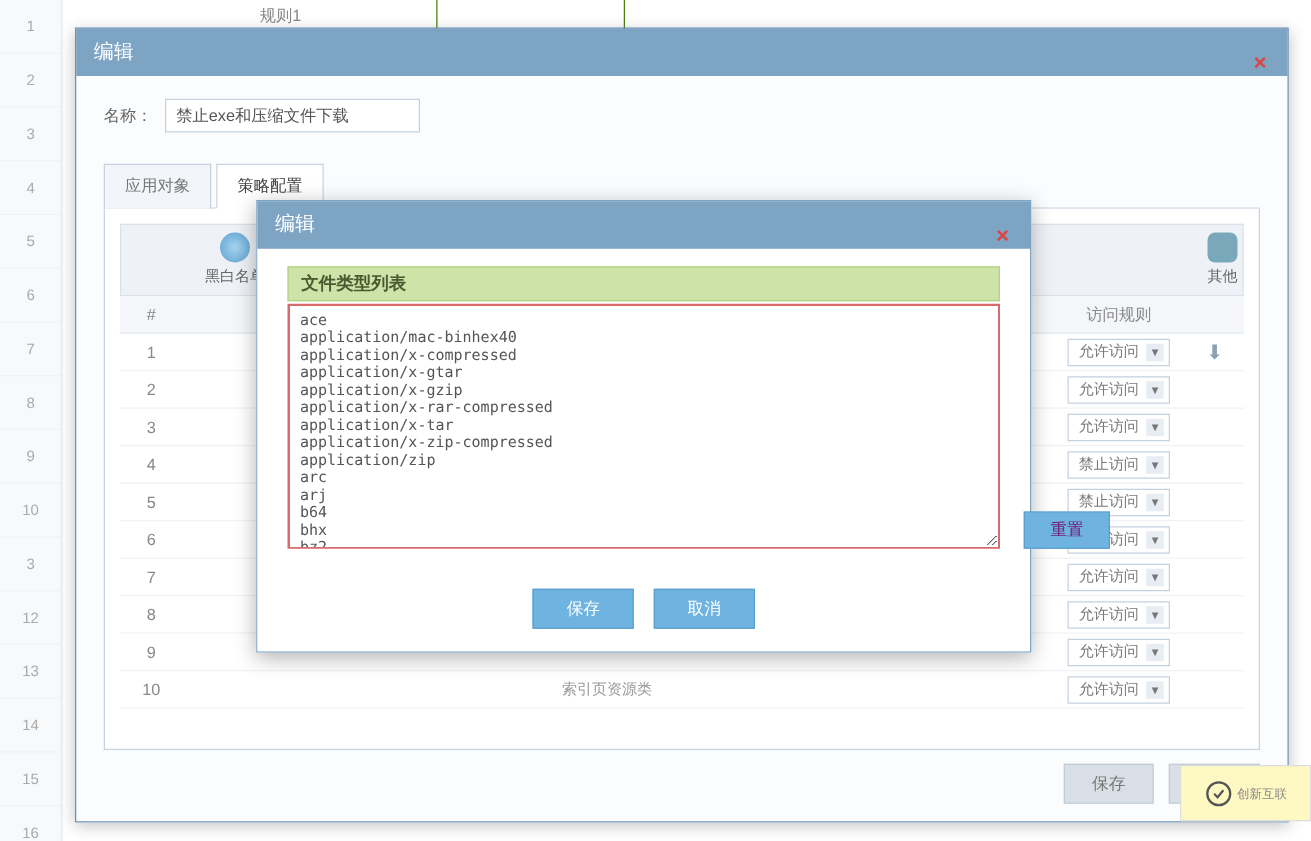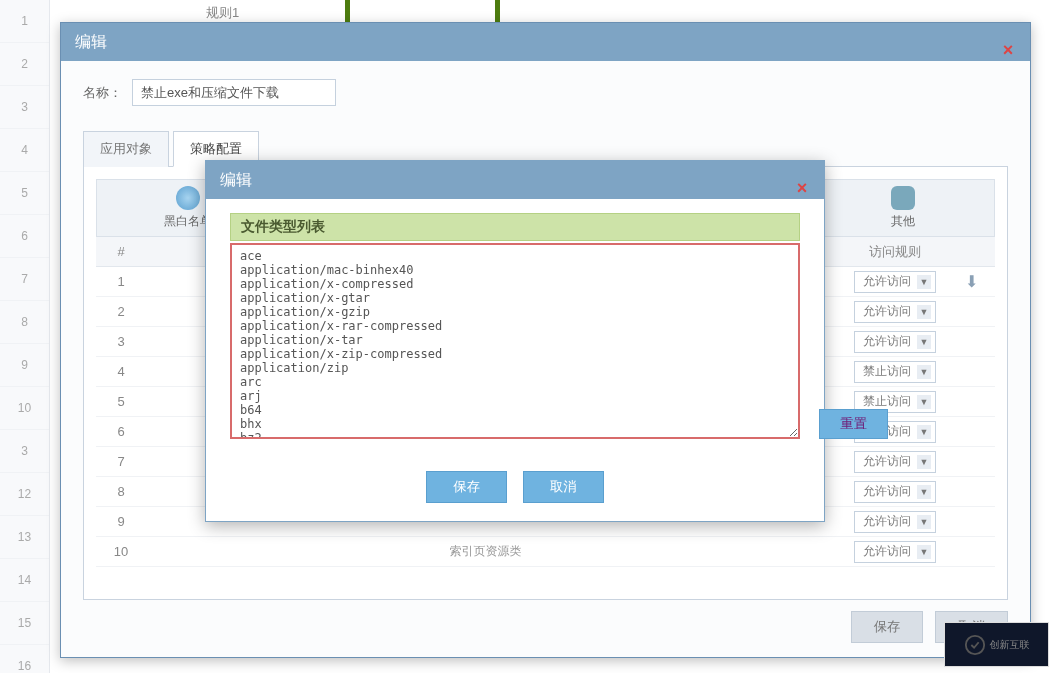--- a/index.html
+++ b/index.html
@@ -37,21 +37,21 @@
     }
     .bg-header {
       height: 26px;
       display: flex;
       padding-left: 50px;
     }
     .bg-header-cell {
       flex: 1;
       text-align: center;
       color: #888;
-      border-right: 5px solid #4d7c0f;
+      border-right: 1px solid #4d7c0f;
       padding: 4px;
     }
     
     
     .modal-outer {
       position: absolute;
       top: 22px;
       left: 60px;
       right: 18px;
       bottom: 15px;
@@ -138,21 +138,21 @@
     .category-item {
       flex: 1;
       text-align: center;
       padding: 4px;
       border-right: 1px solid #dae1e9;
       display: flex;
       flex-direction: column;
       align-items: center;
       justify-content: center;
     }
-    .category-item:last-child { border-right: none; }
+    .category-item:last-child { border-right: none; align-items: flex-end; }
     .cat-icon {
       width: 24px; height: 24px;
       border-radius: 50%;
       margin-bottom: 3px;
     }
     .cat-label { font-size: 12px; color: #666; }
     
     
     .inner-table-head {
       display: flex;
@@ -291,24 +291,24 @@
       border: 1px solid #5a9fcf;
       color: #fff;
       padding: 6px 26px;
       cursor: pointer;
     }
     
     
     .watermark {
       position: absolute;
       right: 0;
-      bottom: 6px;
+      bottom: 16px;
       width: 105px;
       height: 45px;
-      background: #0f172a;
+      background: #fef9c3;
       border: 1px solid #ddd;
       display: flex;
       align-items: center;
       justify-content: center;
       font-size: 10px;
       color: #888;
       z-index: 200;
     }
     .watermark svg { width: 22px; height: 22px; margin-right: 4px; }
   </style>

